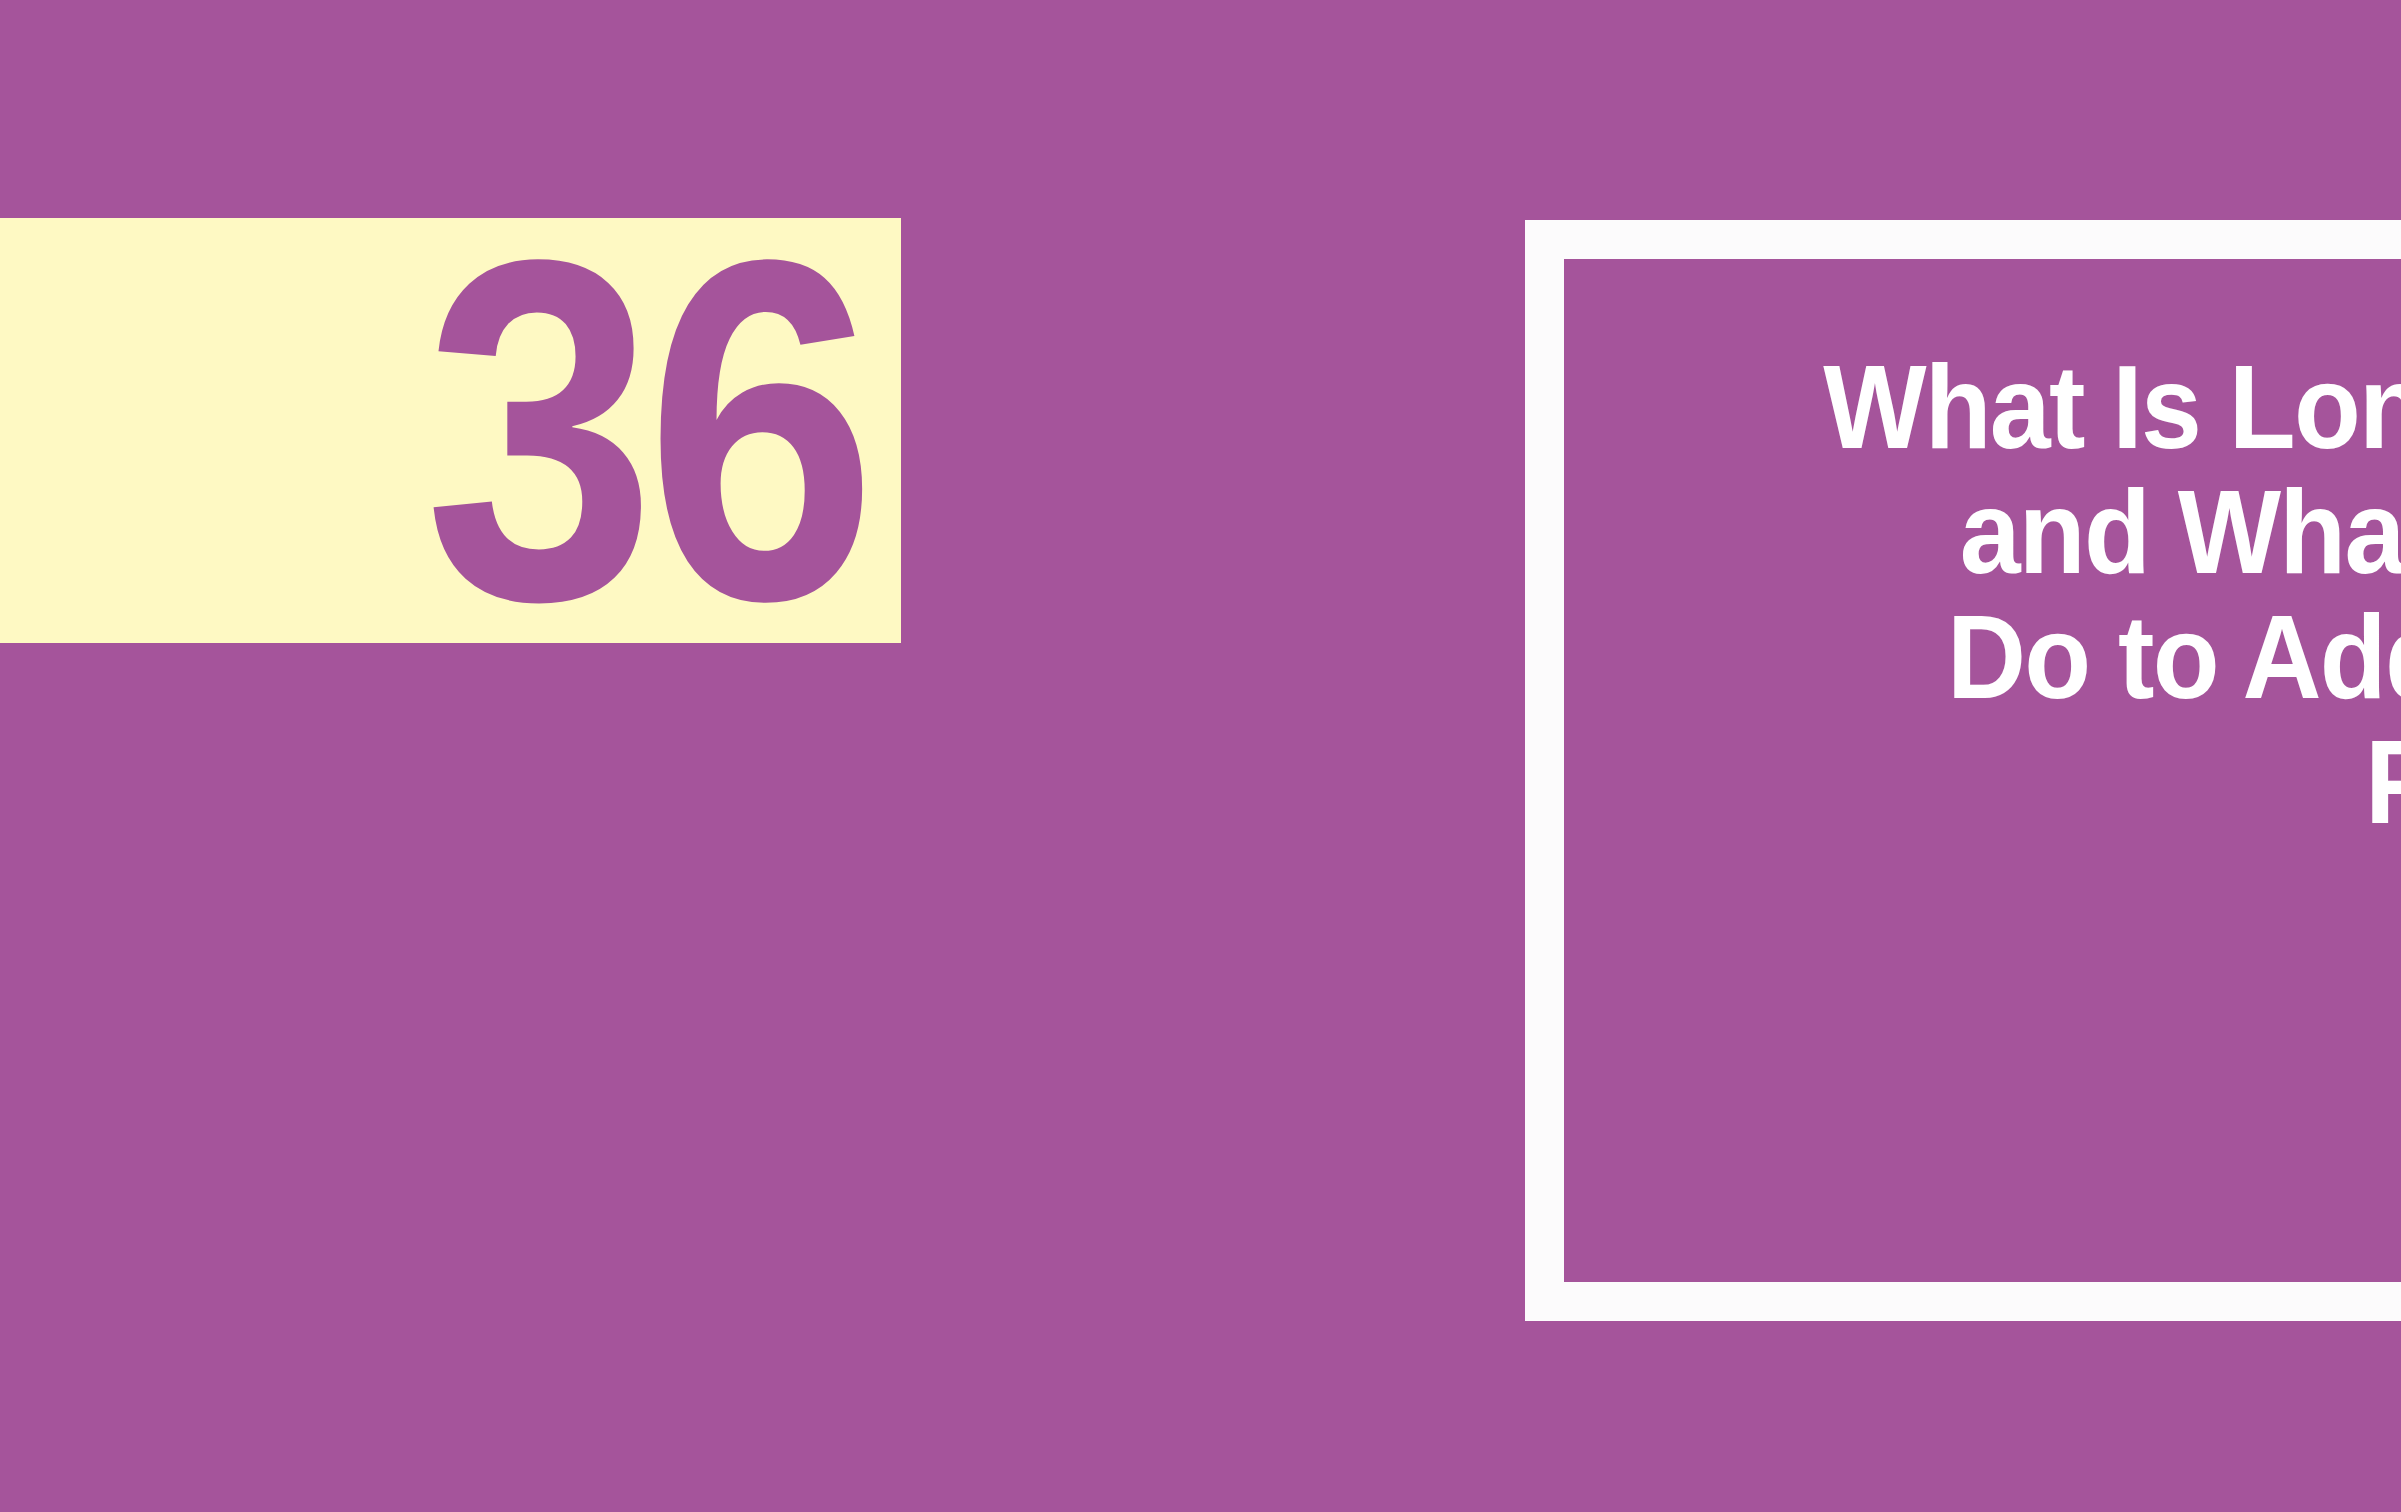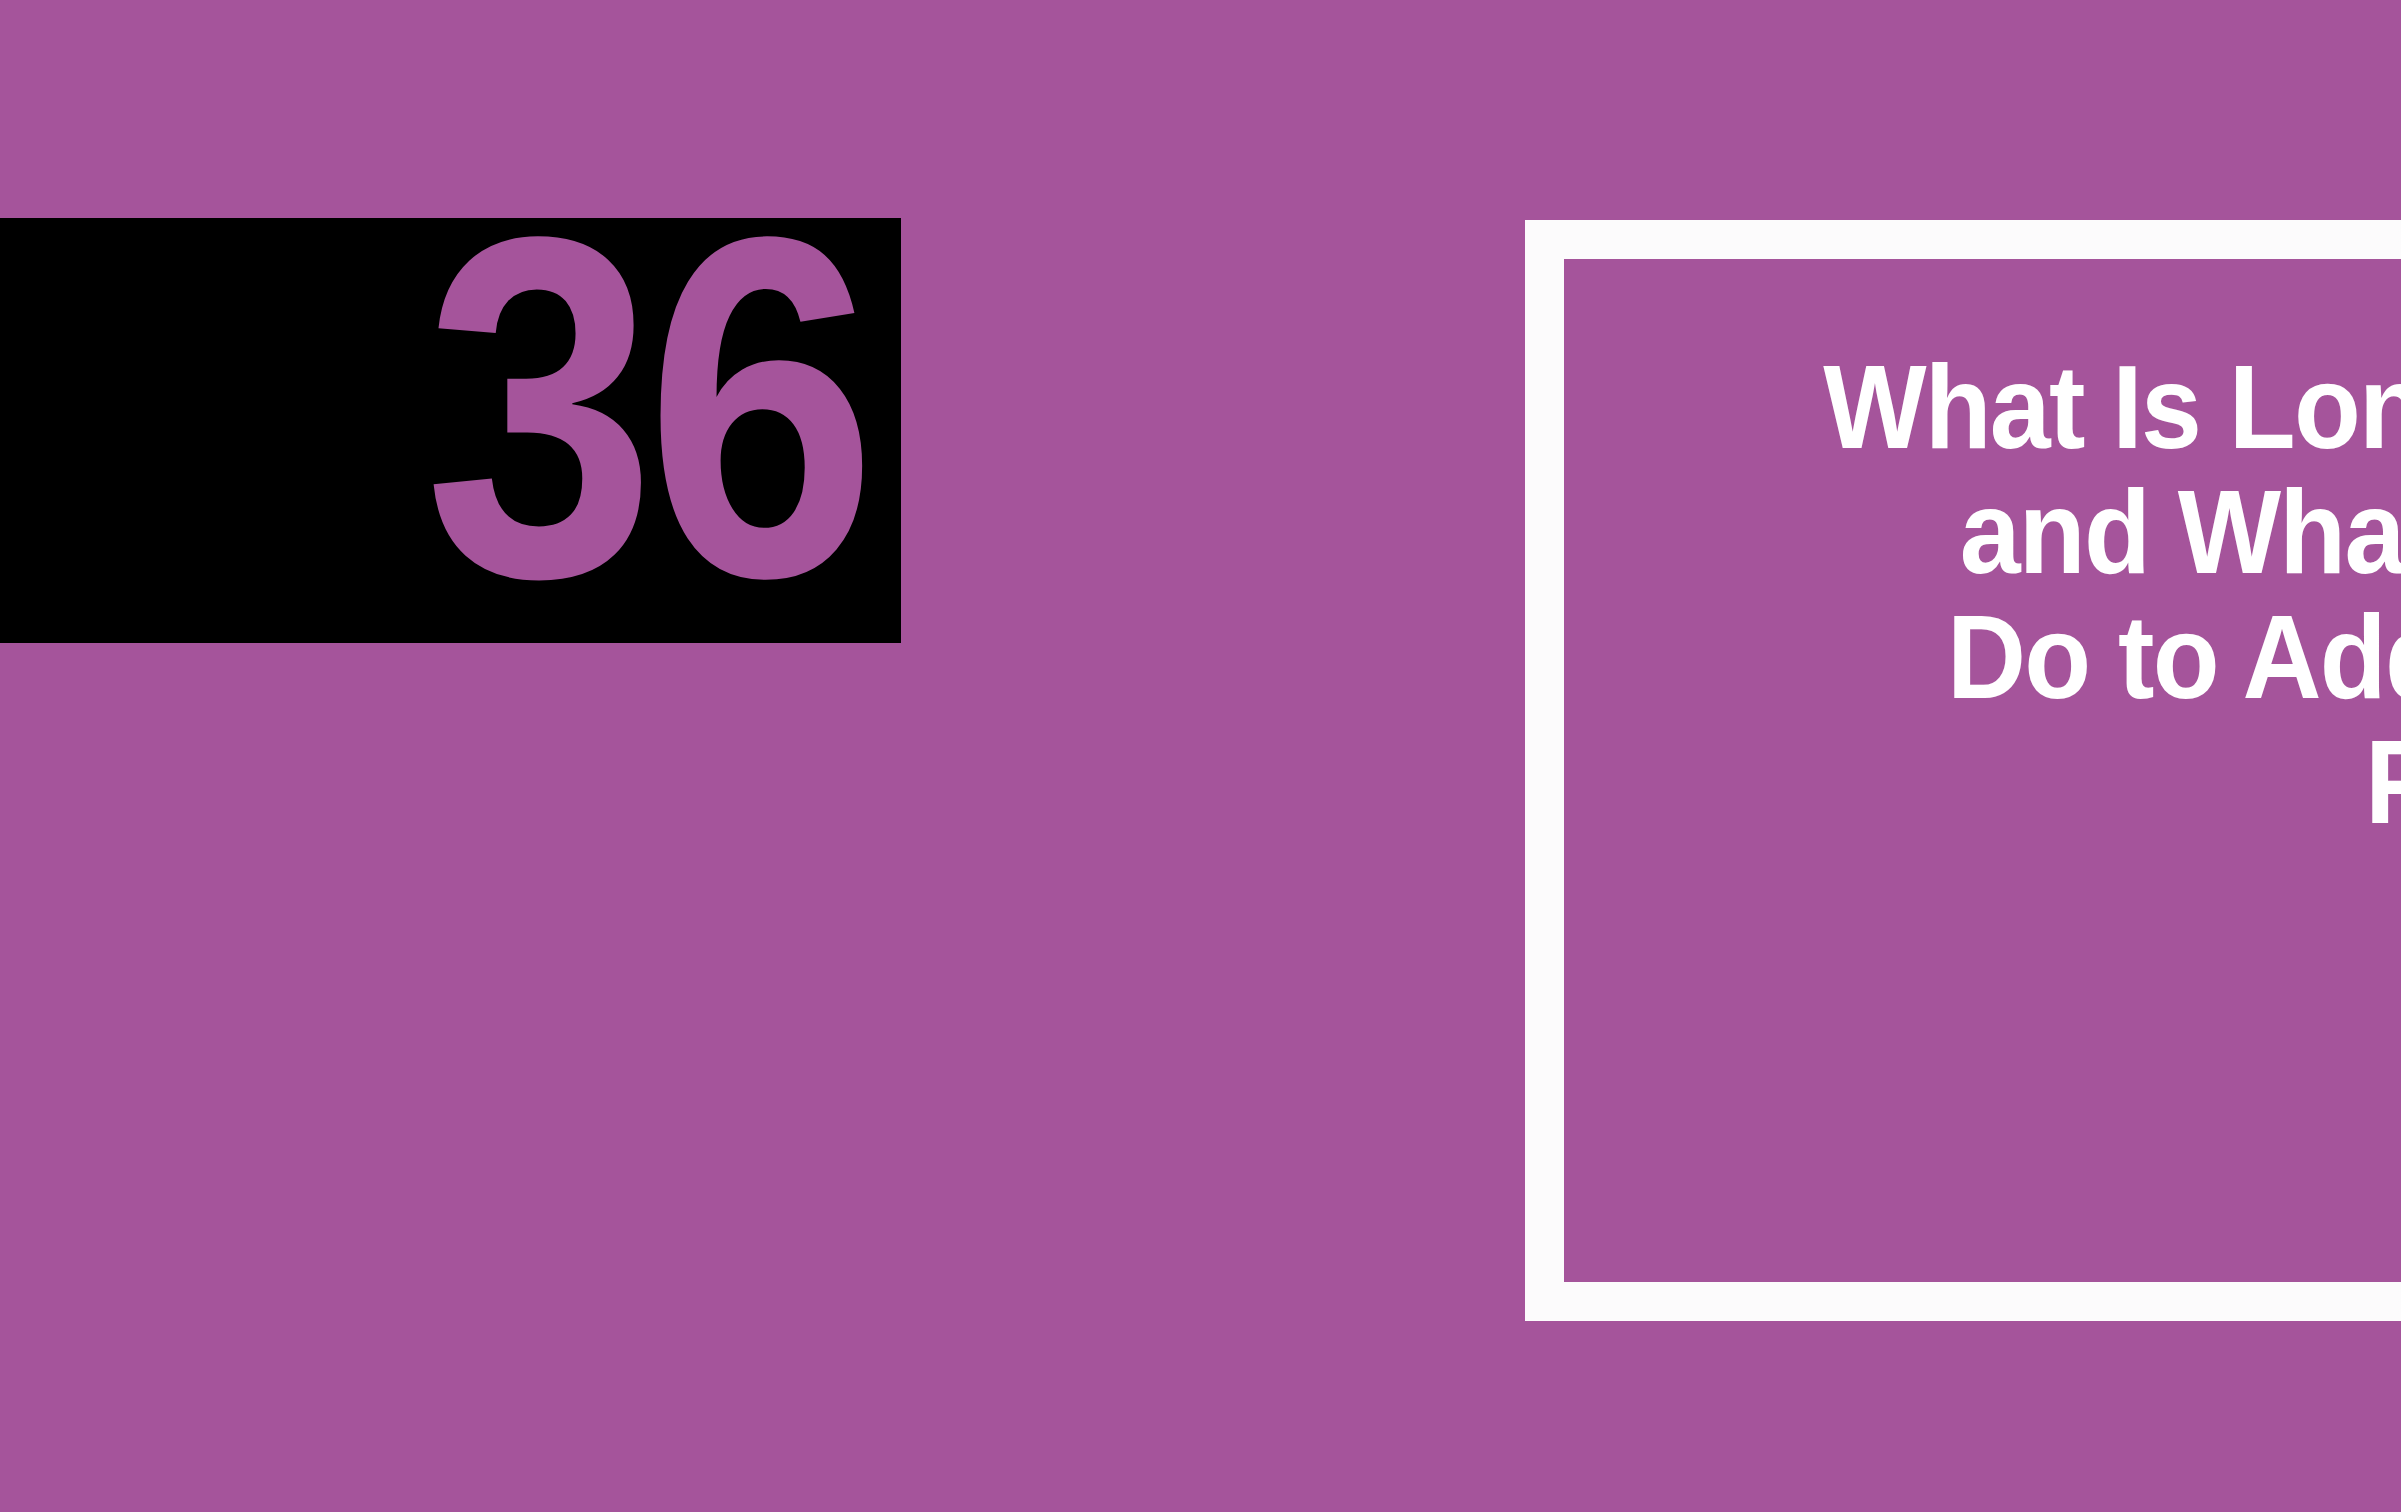--- a/index.html
+++ b/index.html
@@ -22,22 +22,23 @@
     background: #a5549b;
   }
 
   
   .number-plate {
     position: absolute;
     left: 0;
     top: 218px;
     width: 901px;
     height: 425px;
-    background: #000000;
+    background: #fef9c3;
     display: flex;
+    align-items: center;
     justify-content: flex-end;
     box-sizing: border-box;
     padding-right: 35px;
   }
 
   .number-plate .chapter-number {
     color: #a5549b;
     font-family: "Liberation Sans Narrow", "Liberation Sans", "DejaVu Sans Condensed", sans-serif;
     font-weight: 700;
     font-size: 485px;

